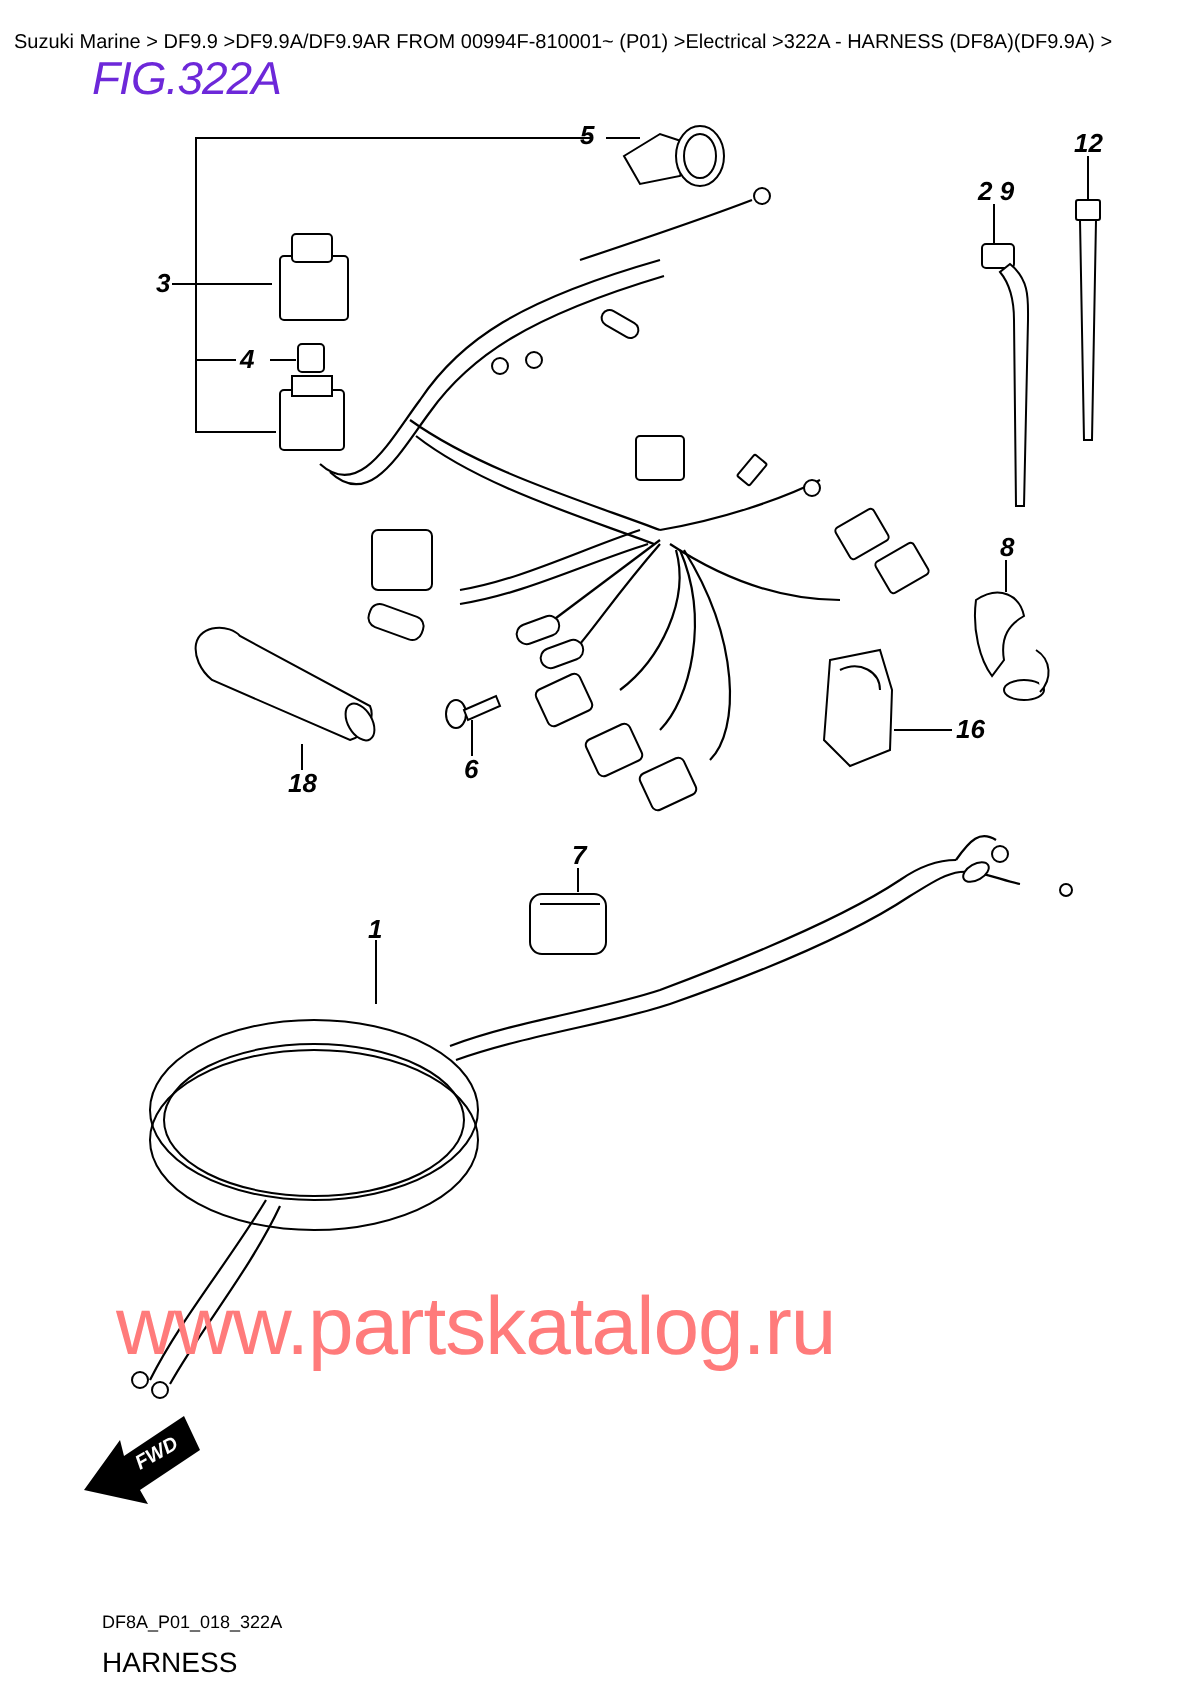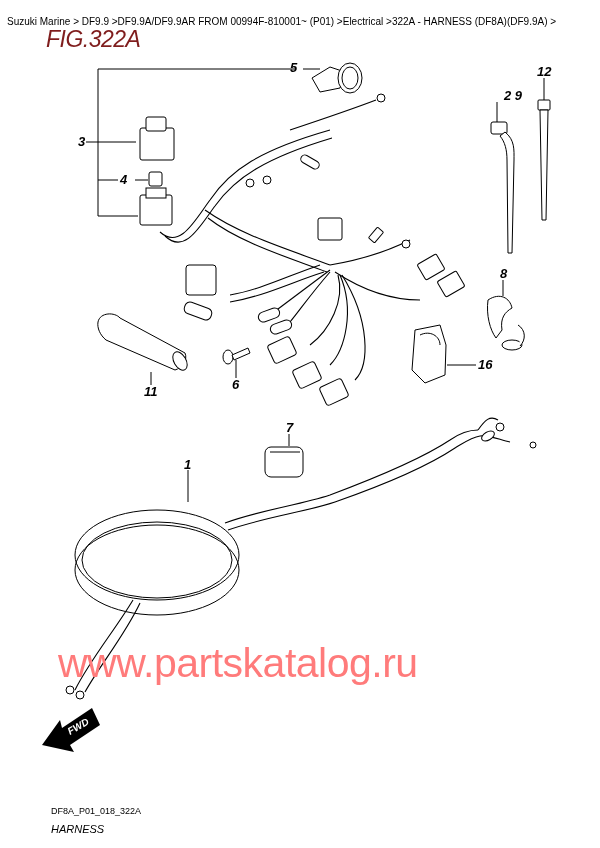--- a/index.html
+++ b/index.html
@@ -1,23 +1,23 @@
 <!DOCTYPE html>
 <html><head>
 <meta charset="utf-8">
 <style>
   html, body { margin:0; padding:0; background:#ffffff; }
   body { width:600px; height:848px; position:relative; overflow:hidden; font-family:"Liberation Sans", sans-serif; }
   .breadcrumb { position:absolute; left:7px; top:16px; font-size:10px; color:#000; white-space:nowrap; }
-  .fig-title { position:absolute; left:46px; top:26px; font-size:23px; font-style:italic; color:#7f1d1d; letter-spacing:-0.5px; }
+  .fig-title { position:absolute; left:46px; top:26px; font-size:23px; font-style:italic; color:#6d28d9; letter-spacing:-0.5px; }
   .diagram { position:absolute; left:0; top:0; width:600px; height:848px; }
   .callout { position:absolute; font-size:13px; font-style:italic; font-weight:bold; color:#000; }
   .watermark { position:absolute; left:58px; top:640px; font-size:41px; font-weight:normal; color:#ff7b7b; letter-spacing:-0.5px; white-space:nowrap; }
   .footer-code { position:absolute; left:51px; top:806px; font-size:9px; color:#000; }
-  .footer-name { position:absolute; left:51px; top:823px; font-size:11px; font-style:italic; color:#000; }
+  .footer-name { position:absolute; left:51px; top:823px; font-size:14px; color:#000; }
   svg .ln { fill:none; stroke:#000; stroke-width:1; }
   svg .wire { fill:none; stroke:#000; stroke-width:1.1; }
   svg .part { fill:#fff; stroke:#000; stroke-width:1; }
 </style>
 </head>
 <body>
 
 <div class="breadcrumb">Suzuki Marine &gt; DF9.9 &gt;DF9.9A/DF9.9AR FROM 00994F-810001~ (P01) &gt;Electrical &gt;322A - HARNESS (DF8A)(DF9.9A) &gt;</div>
 <div class="fig-title">FIG.322A</div>
 
@@ -146,25 +146,25 @@
 
   <g>
     <polygon points="42,745 60,720 62,728 92,708 100,725 70,745 74,752" fill="#000"></polygon>
     <text x="70" y="735" font-size="10" font-style="italic" font-weight="bold" fill="#fff" transform="rotate(-30 70 735)" font-family="Liberation Sans, sans-serif">FWD</text>
   </g>
 </svg>
 
 <div class="callout" style="left:290px;top:60px;">5</div>
 <div class="callout" style="left:78px;top:134px;">3</div>
 <div class="callout" style="left:120px;top:172px;">4</div>
-<div class="callout" style="left:504px;top:88px;">2 9</div>
+<div class="callout" style="left:489px;top:88px;">2 9</div>
 <div class="callout" style="left:537px;top:64px;">12</div>
 <div class="callout" style="left:500px;top:266px;">8</div>
 <div class="callout" style="left:478px;top:357px;">16</div>
-<div class="callout" style="left:144px;top:384px;">11</div>
+<div class="callout" style="left:144px;top:384px;">18</div>
 <div class="callout" style="left:232px;top:377px;">6</div>
 <div class="callout" style="left:286px;top:420px;">7</div>
 <div class="callout" style="left:184px;top:457px;">1</div>
 
 <div class="watermark">www.partskatalog.ru</div>
 
 <div class="footer-code">DF8A_P01_018_322A</div>
 <div class="footer-name">HARNESS</div>
 
 </body></html>

